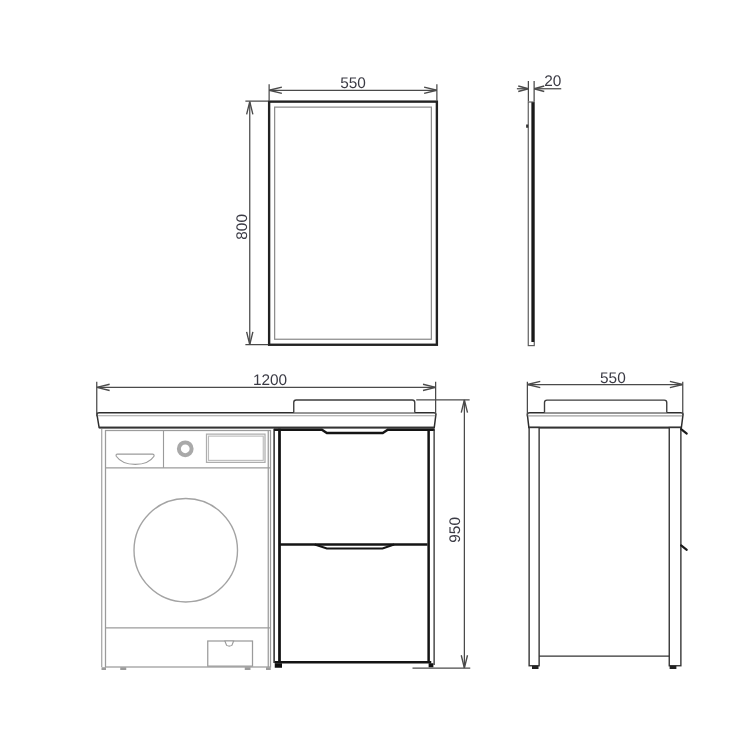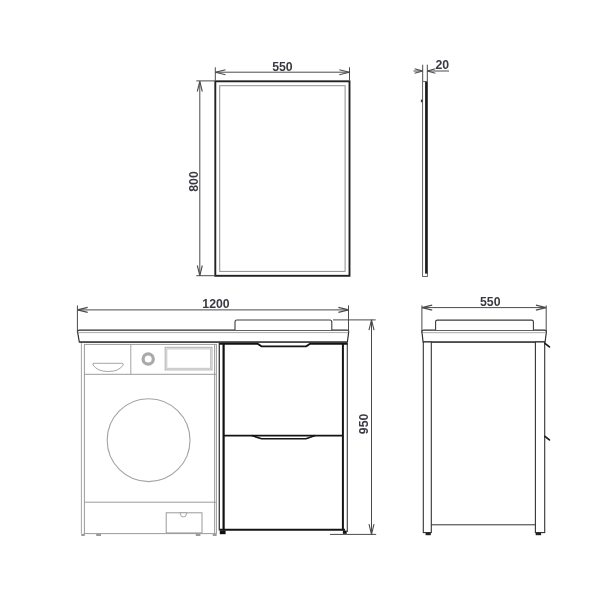--- a/index.html
+++ b/index.html
@@ -1,16 +1,16 @@
 <!DOCTYPE html>
 <html><head>
 <meta charset="utf-8">
 <style>
   html,body{margin:0;padding:0;background:#ffffff;}
-  .canvas{position:relative;width:600px;height:600px;background:#ffffff;overflow:hidden;font-weight:bold;}
+  .canvas{position:relative;width:600px;height:600px;background:#ffffff;overflow:hidden;}
   text{font-family:"Liberation Sans",sans-serif;fill:#3a3a44;}
 </style>
 </head>
 <body>
 <div class="canvas">
 <svg width="600" height="600" viewBox="0 0 600 600" xmlns="http://www.w3.org/2000/svg">
 <rect x="0" y="0" width="600" height="600" fill="#ffffff"></rect>
 
 <g>
 <rect x="215.3" y="81.3" width="134.2" height="194.5" fill="#ffffff" stroke="#222222" stroke-width="1.9"></rect>

